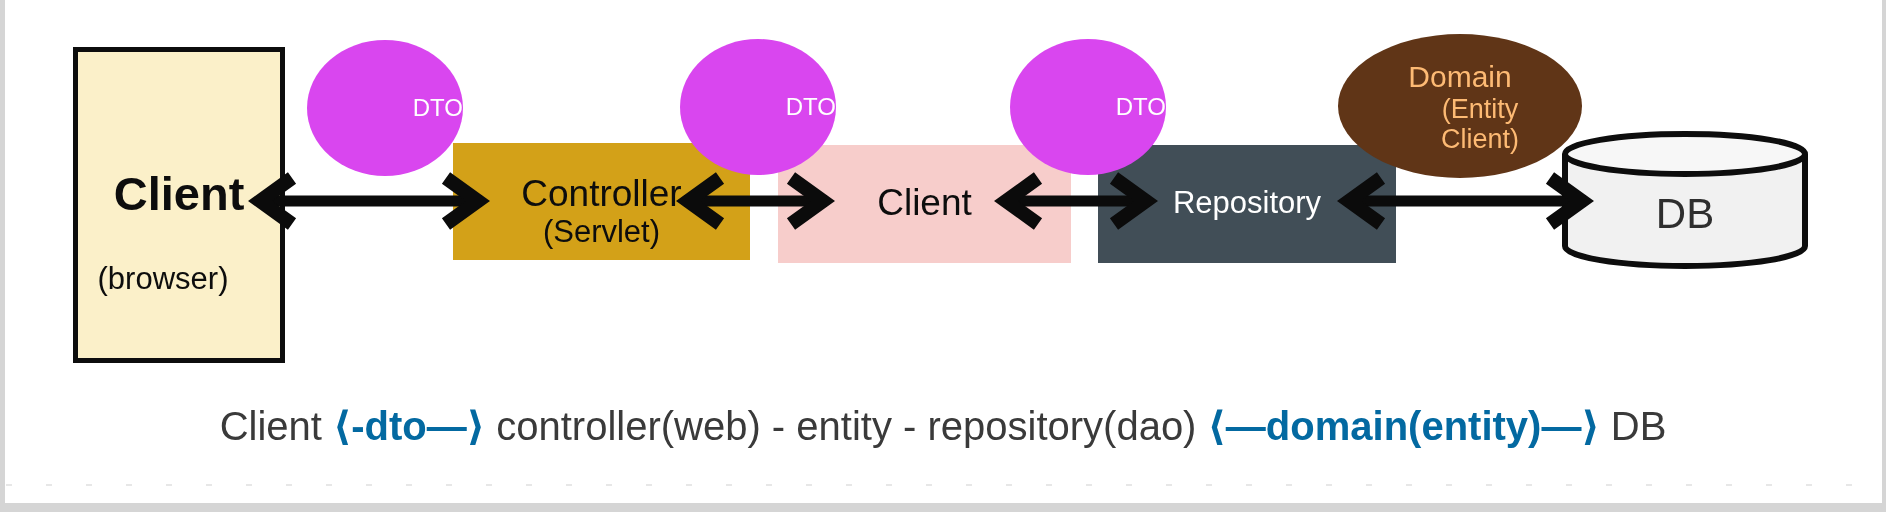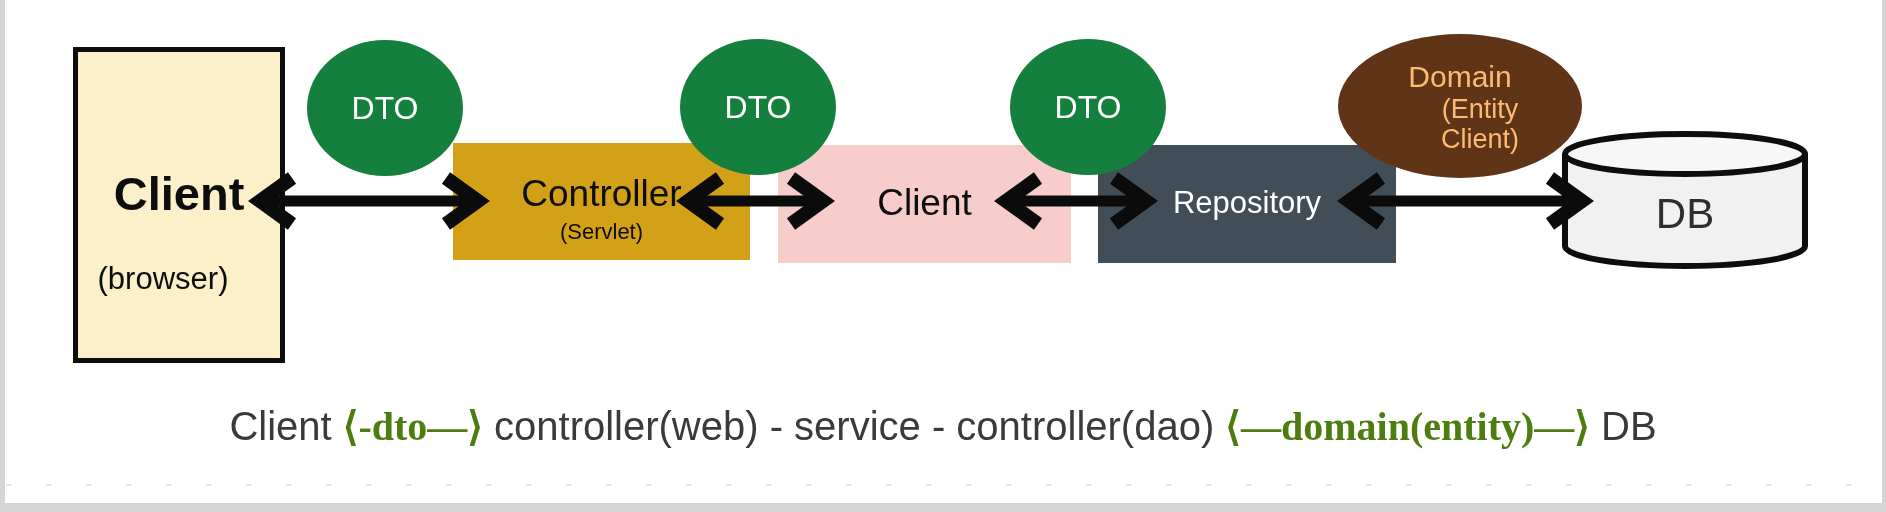--- a/index.html
+++ b/index.html
@@ -21,52 +21,52 @@
 
   
   .client-box { left:73px; top:47px; width:212px; height:316px;
                 background:#fbf0c9; border:5px solid #0d0d0d; box-sizing:border-box; }
   .client-title { left:73px; top:168px; width:212px; font-size:47px; font-weight:bold; line-height:52px; }
   .client-sub   { left:73px; top:261px; width:180px; font-size:31px; line-height:36px; }
 
   
   .controller-box  { left:453px; top:143px; width:297px; height:117px; background:#d3a118; }
   .controller-title{ left:453px; top:152px; width:297px; font-size:37px; line-height:44px;margin-top:20px; }
-  .controller-sub  { left:453px; top:213px; width:297px; font-size:22px; line-height:38px; }
+  .controller-sub  { left:453px; top:213px; width:297px; font-size:31px; line-height:38px; }
 
   
   .service-box  { left:778px; top:145px; width:293px; height:118px; background:#f7cdcb; }
   .service-title{ left:778px; top:181px; width:293px; font-size:37px; line-height:44px; }
 
   
   .repo-box  { left:1098px; top:145px; width:298px; height:118px; background:#414e57; }
   .repo-title{ left:1098px; top:184px; width:298px; font-size:31px; line-height:38px; color:#ffffff; }
 
   
   .oval { position:absolute; border-radius:50%; display:flex; align-items:center;
           justify-content:center; z-index:3; }
-  .dto  { width:156px; height:136px; background:#15803d; color:#ffffff; font-size:32px; }
+  .dto  { width:156px; height:136px; background:#d946ef; color:#ffffff; font-size:24px;justify-content:flex-end; }
   .dto1 { left:307px; top:40px; }
   .dto2 { left:680px; top:39px; }
   .dto3 { left:1010px; top:39px; }
 
   
   .domain-oval { left:1338px; top:34px; width:244px; height:144px; background:#603517;
                  color:#fdba74; flex-direction:column; }
   .domain-l1 { font-size:30px; line-height:35px; }
   .domain-l2, .domain-l3 { font-size:27px; line-height:30px;margin-left:40px; }
 
   
   .db-svg     { position:absolute; left:1540px; top:118px; z-index:2; }
   .arrows-svg { position:absolute; left:0; top:0; z-index:5; }
 
   
   .caption { position:absolute; left:0; top:403px; width:1886px; text-align:center;
              font-size:40px; line-height:46px; color:#3a3a3a; }
-  .caption b { color:#4d7c0f;font-family:Liberation Serif, serif; }
+  .caption b { color:#0369a1; }
 </style>
 </head>
 <body>
 
 <div class="canvas">
 
   <div class="edge edge-left"></div>
   <div class="edge edge-right"></div>
   <div class="edge edge-bottom"></div>
   <div class="dotline"></div>
@@ -129,16 +129,16 @@
 
       <g>
         <line x1="1351" y1="201" x2="1580" y2="201" stroke-width="11"></line>
         <path d="M1381 178 L1349 201 L1381 224" stroke-width="14"></path>
         <path d="M1550 178 L1582 201 L1550 224" stroke-width="14"></path>
       </g>
     </g>
   </svg>
 
   <div class="caption">
-    <span>Client </span><b>⟨-dto—⟩</b><span> controller(web) - service - controller(dao) </span><b>⟨—domain(entity)—⟩</b><span> DB</span>
+    <span>Client </span><b>⟨-dto—⟩</b><span> controller(web) - entity - repository(dao) </span><b>⟨—domain(entity)—⟩</b><span> DB</span>
   </div>
 
 </div>
 
 </body></html>

